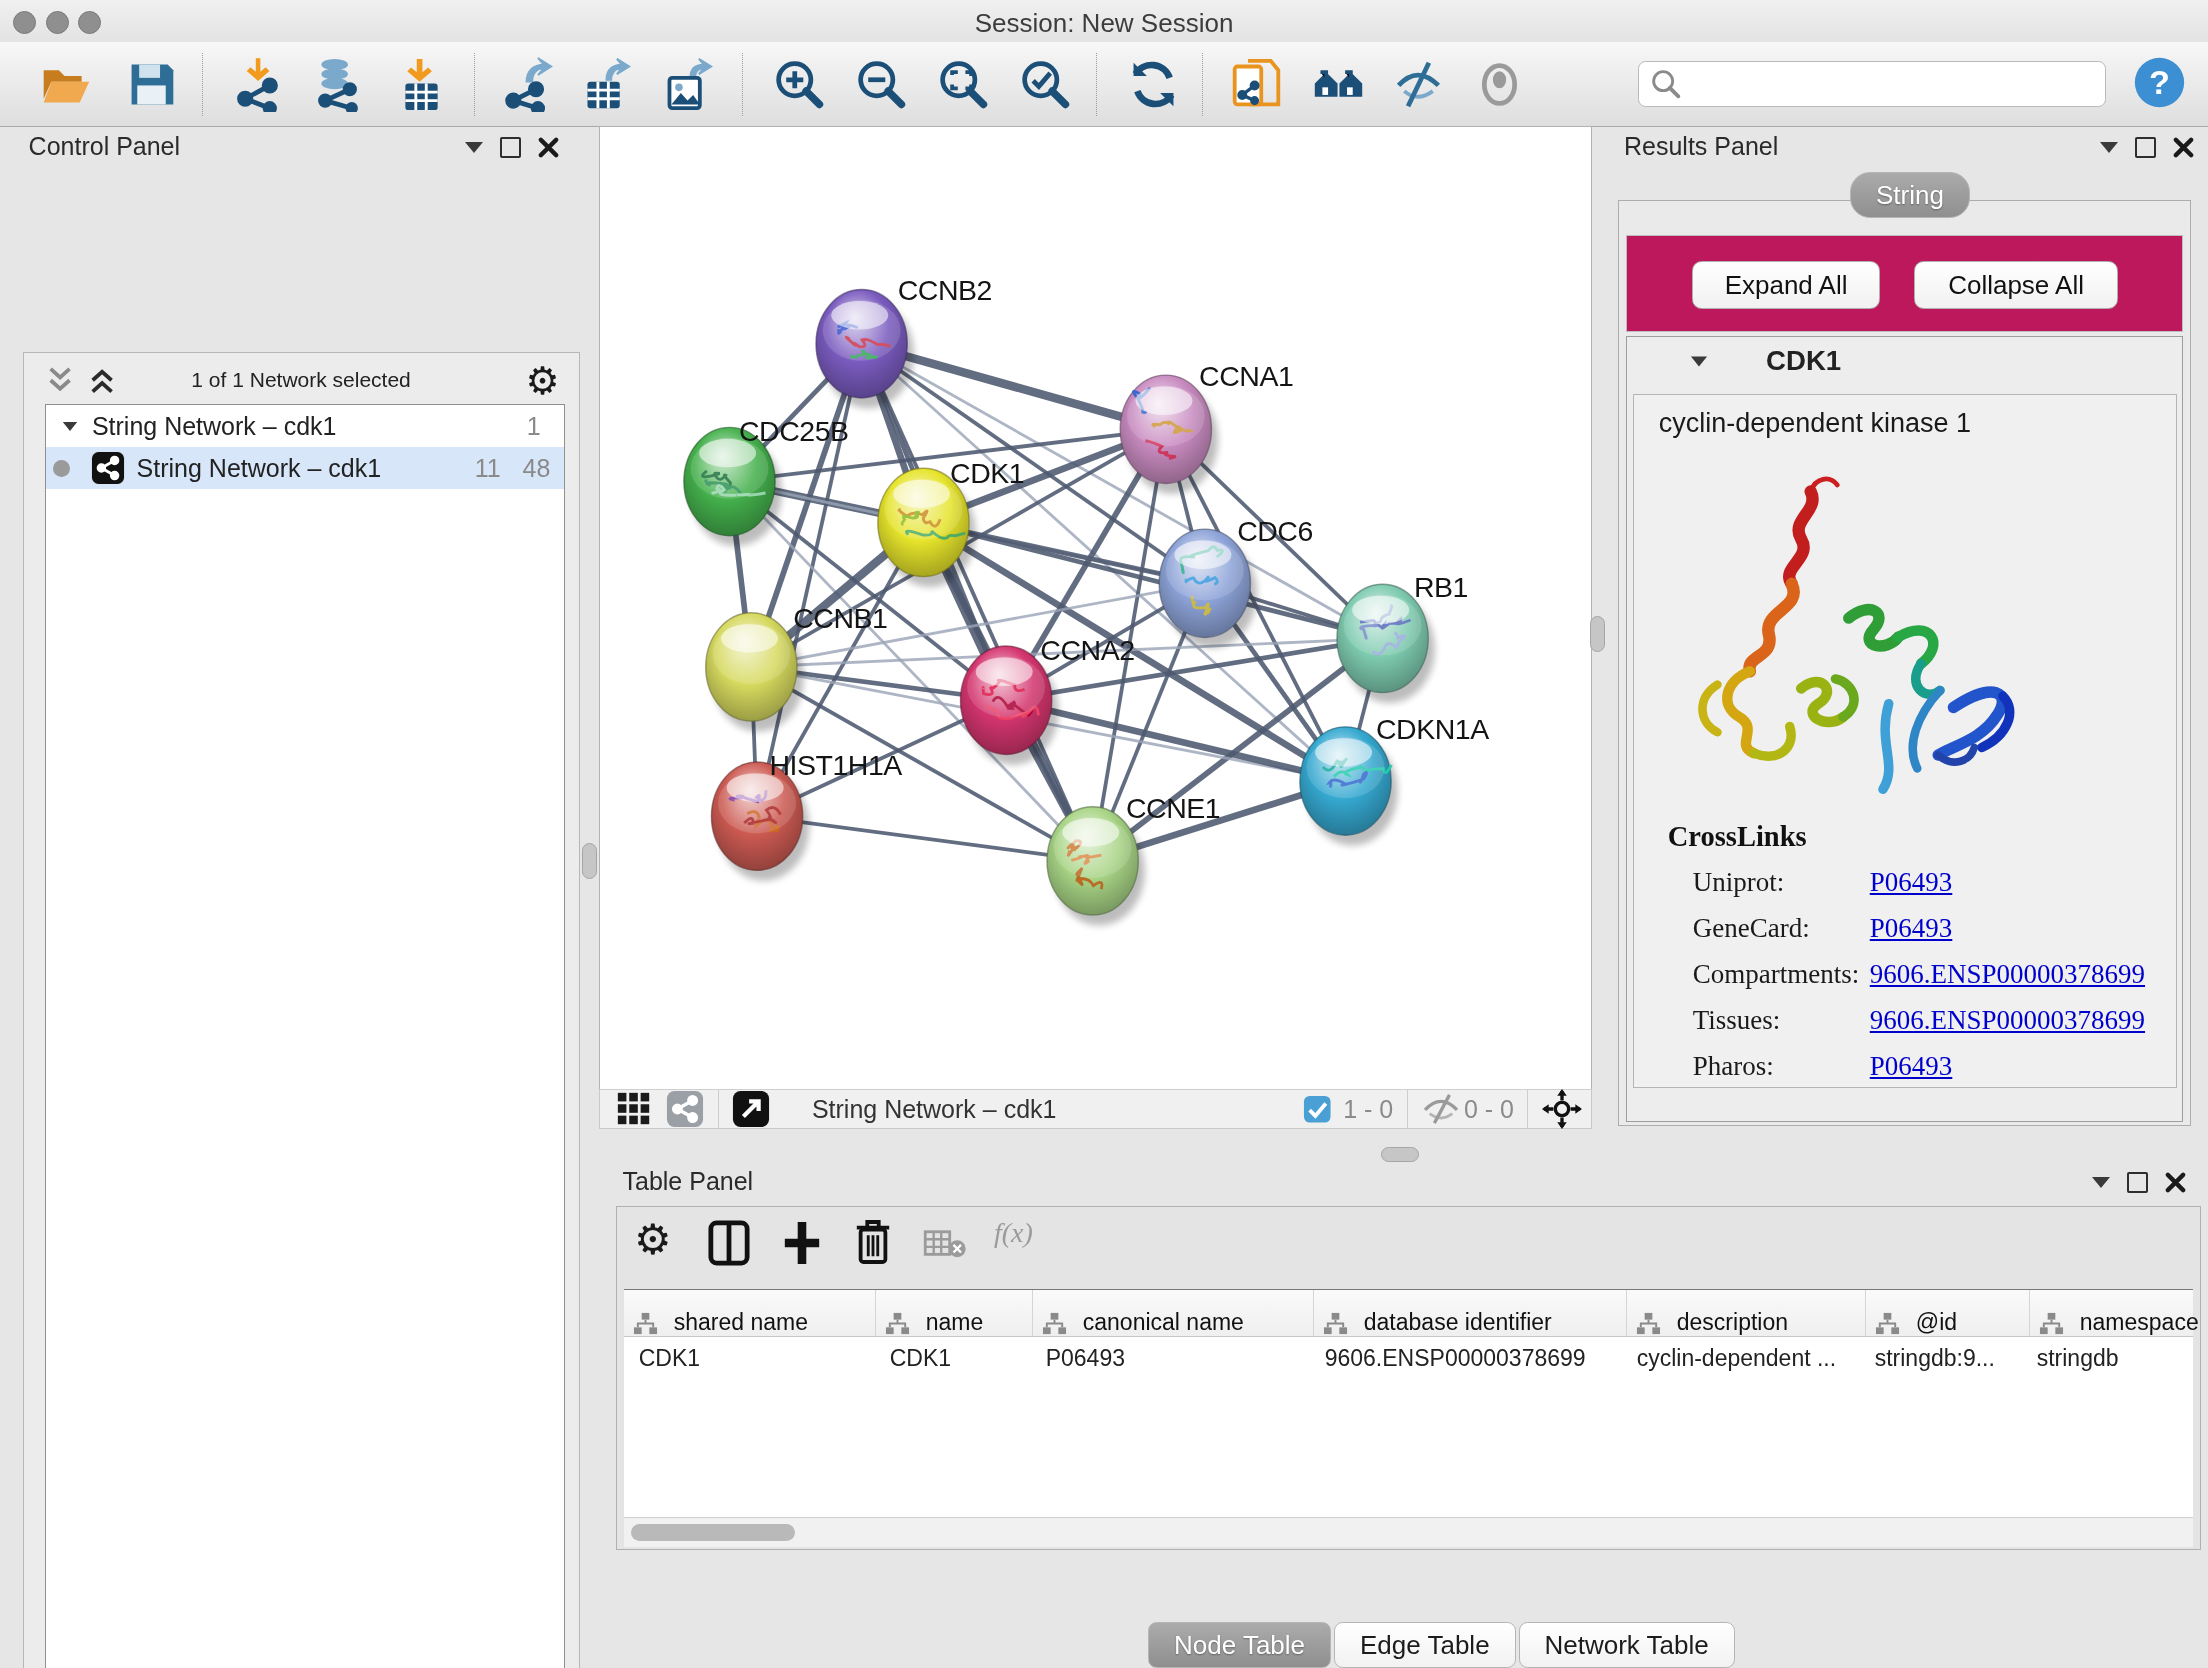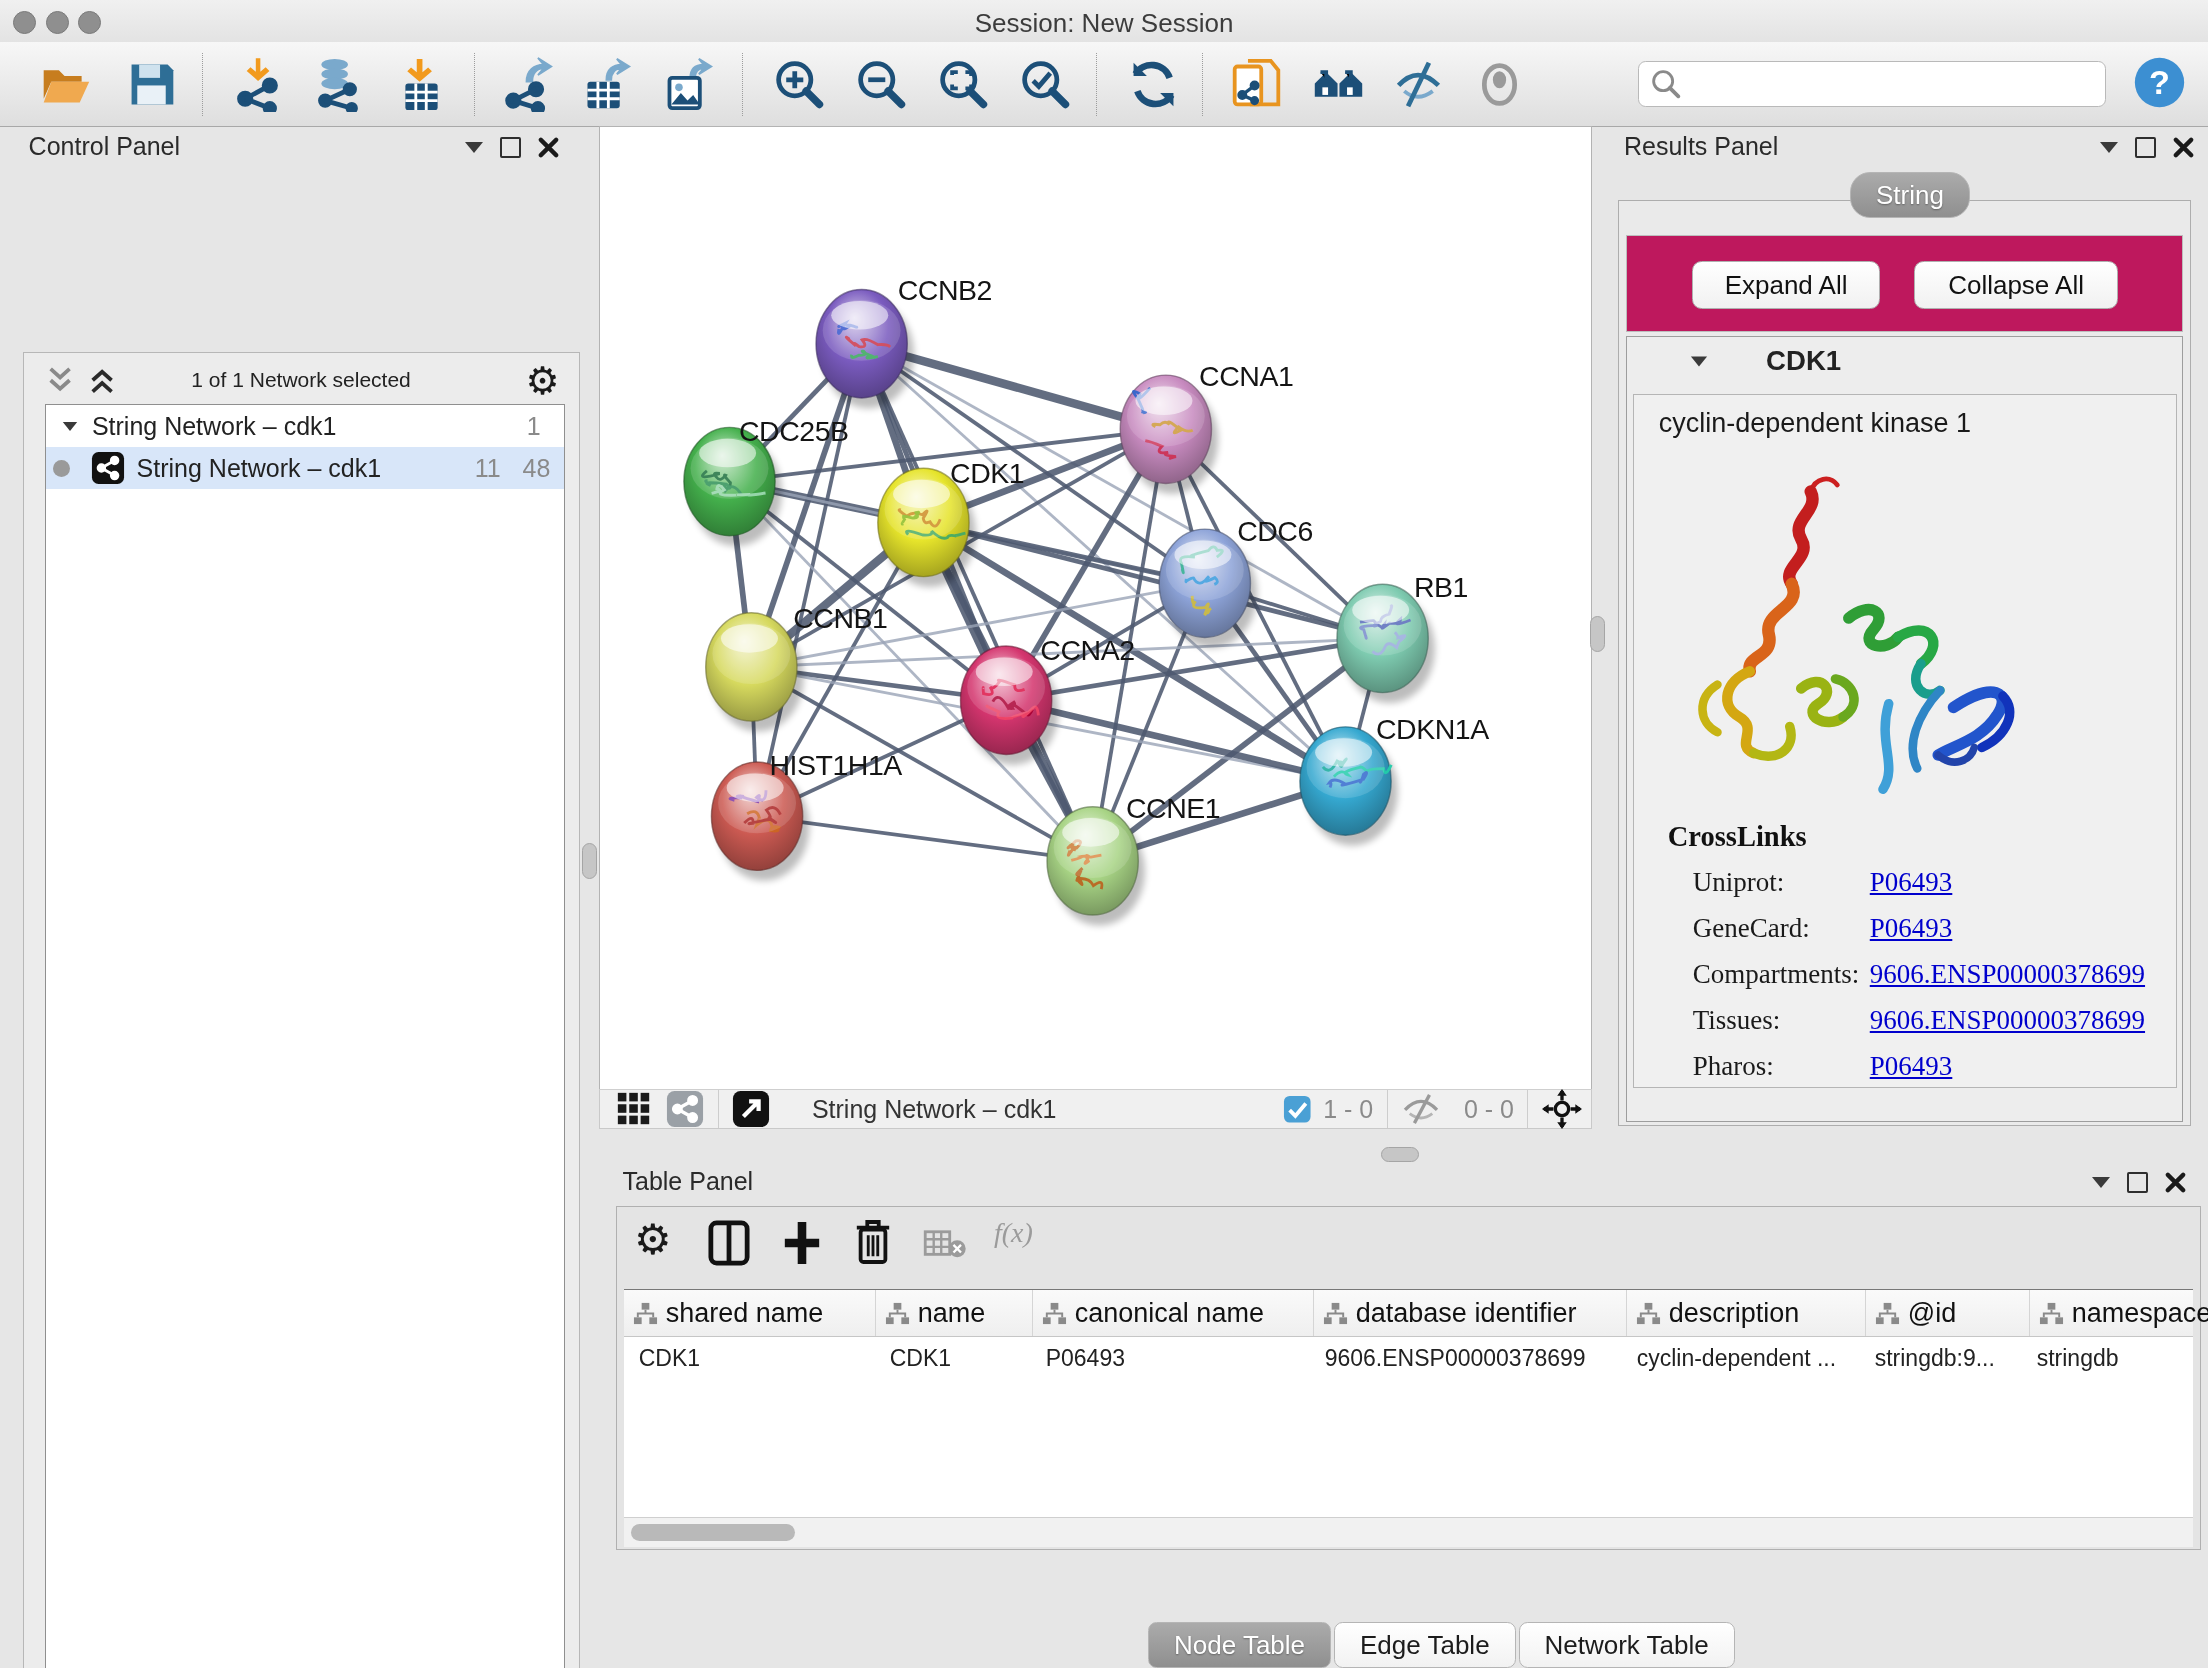--- a/index.html
+++ b/index.html
@@ -44,21 +44,21 @@
   #rp-inner{position:absolute;left:5.7px;top:57px;width:542px;height:692px;background:#f0f0f0;border:1px solid #b5b5b5;}
   .serif{font-family:"Liberation Serif",serif;}
   .xl-row{position:relative;height:46px;font-size:27px;}
   .xl-label{position:absolute;left:59px;color:#1a1a1a;}
   .xl-link{position:absolute;left:236px;color:var(--link,#0000cd);text-decoration:underline;}
   
   #table-panel{left:593px;top:1138px;width:1615px;height:470px;}
   #tp-box{left:23px;top:68px;width:1583px;height:342px;background:#e4e4e4;border:1px solid #b0b0b0;}
   #tp-table{position:absolute;left:6.7px;top:82px;width:1569px;height:228px;background:#fff;border-top:1.9px solid #777;}
   #tp-header{display:flex;height:46px;background:linear-gradient(#fafafa,#efefef);border-bottom:1px solid #c6c6c6;}
-  .th{display:flex;align-items:center;border-right:1px solid #d5d5d5;font-size:27px;color:#111;overflow:hidden;white-space:nowrap;flex:0 0 auto;}
+  .th{display:flex;align-items:flex-end;border-right:1px solid #d5d5d5;font-size:23px;color:#111;overflow:hidden;white-space:nowrap;flex:0 0 auto;gap:8px;}
   .th svg{margin:0 7.6px 0 9.5px;flex:0 0 auto;}
   #tp-row{display:flex;height:42px;font-size:23px;align-items:center;}
   .td{padding-left:15px;overflow:hidden;white-space:nowrap;flex:0 0 auto;}
   #tp-hscroll{position:absolute;left:6.7px;top:310px;width:1569px;height:28.5px;background:#f1f1f1;border-top:1px solid #cfcfcf;}
   #tp-thumb{position:absolute;left:7.6px;top:5.7px;width:164px;height:17px;background:#b9b9b9;border-radius:8.6px;}
   #tp-tabs{position:absolute;left:531px;top:415px;display:flex;}
   
   #statusbar{left:0;top:1607px;width:2208px;height:61px;background:linear-gradient(#f2f2f2,#e2e2e2);border-top:1px solid #bcbcbc;}
   .sb-btn{position:absolute;top:11.4px;width:59px;height:42px;background:#fdfdfd;border:1.9px solid #a0a0a0;display:flex;align-items:center;justify-content:center;}
   #memory-btn{position:absolute;right:9.5px;top:7.6px;width:148px;height:44px;background:#fdfdfd;border:1.9px solid #a6a6a6;display:flex;align-items:center;justify-content:center;gap:13.3px;font-size:25px;color:#111;}
@@ -507,21 +507,21 @@
           <rect x="1" y="1" width="28" height="28" rx="6" fill="#4aa0d5"></rect>
           <path d="M7 16l6 6 11-13" fill="none" stroke="#fff" stroke-width="4"></path>
         </svg>
       <span class="nb-txt" style="margin-left:11.4px">1 - 0</span>
       <div class="nb-sep"></div>
       <svg width="40" height="32" viewBox="0 0 42 34">
           <path d="M4 18q17-18 34 0" fill="none" stroke="#9a9a9a" stroke-width="3.5"></path>
           <path d="M9 22q12 9 24 0" fill="none" stroke="#b5b5b5" stroke-width="3"></path>
           <path d="M30 2 14 32" stroke="#9a9a9a" stroke-width="3.5"></path>
         </svg>
-      <span class="nb-txt" style="margin-left:23px">0 - 0</span>
+      <span class="nb-txt" style="margin-left:3px">0 - 0</span>
       <div class="nb-sep"></div>
       <svg width="40" height="40" style="margin-right:9.5px" viewBox="0 0 42 42">
           <circle cx="21" cy="21" r="7" fill="none" stroke="#111" stroke-width="3.5"></circle>
           <path d="M21 2v10M21 30v10M2 21h10M30 21h10" stroke="#111" stroke-width="3.5"></path>
           <path d="M21 0l-5 7h10zM21 42l-5-7h10zM0 21l7-5v10zM42 21l-7-5v10z" fill="#111"></path>
         </svg>
     </div>
   </div>
 
   <div id="results-panel" class="abs">

